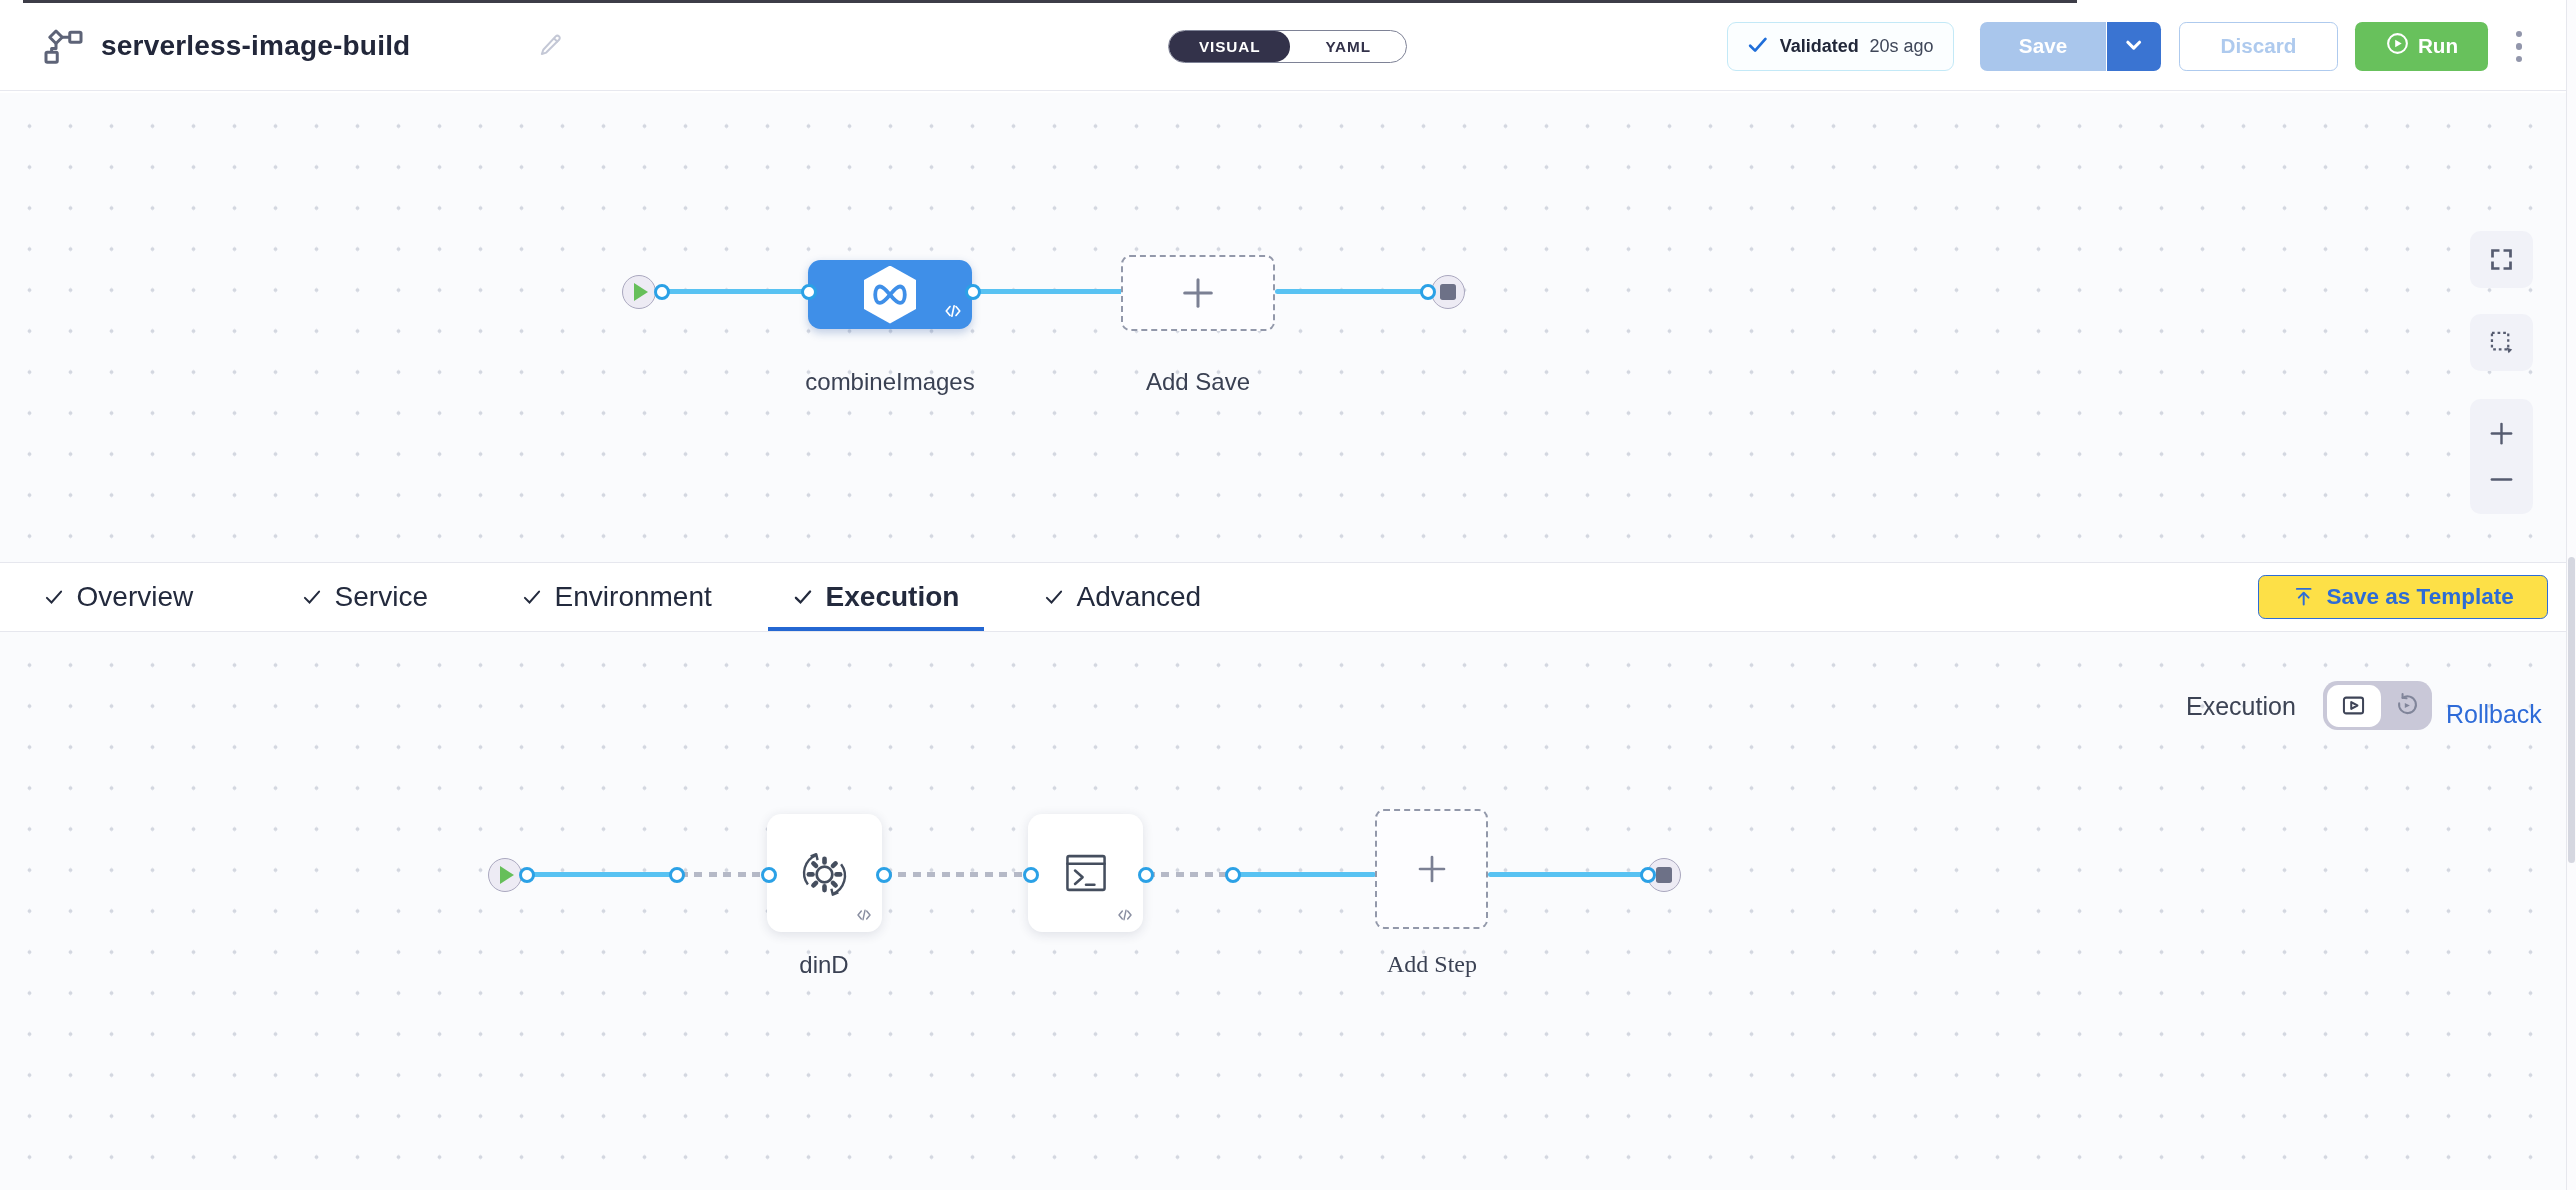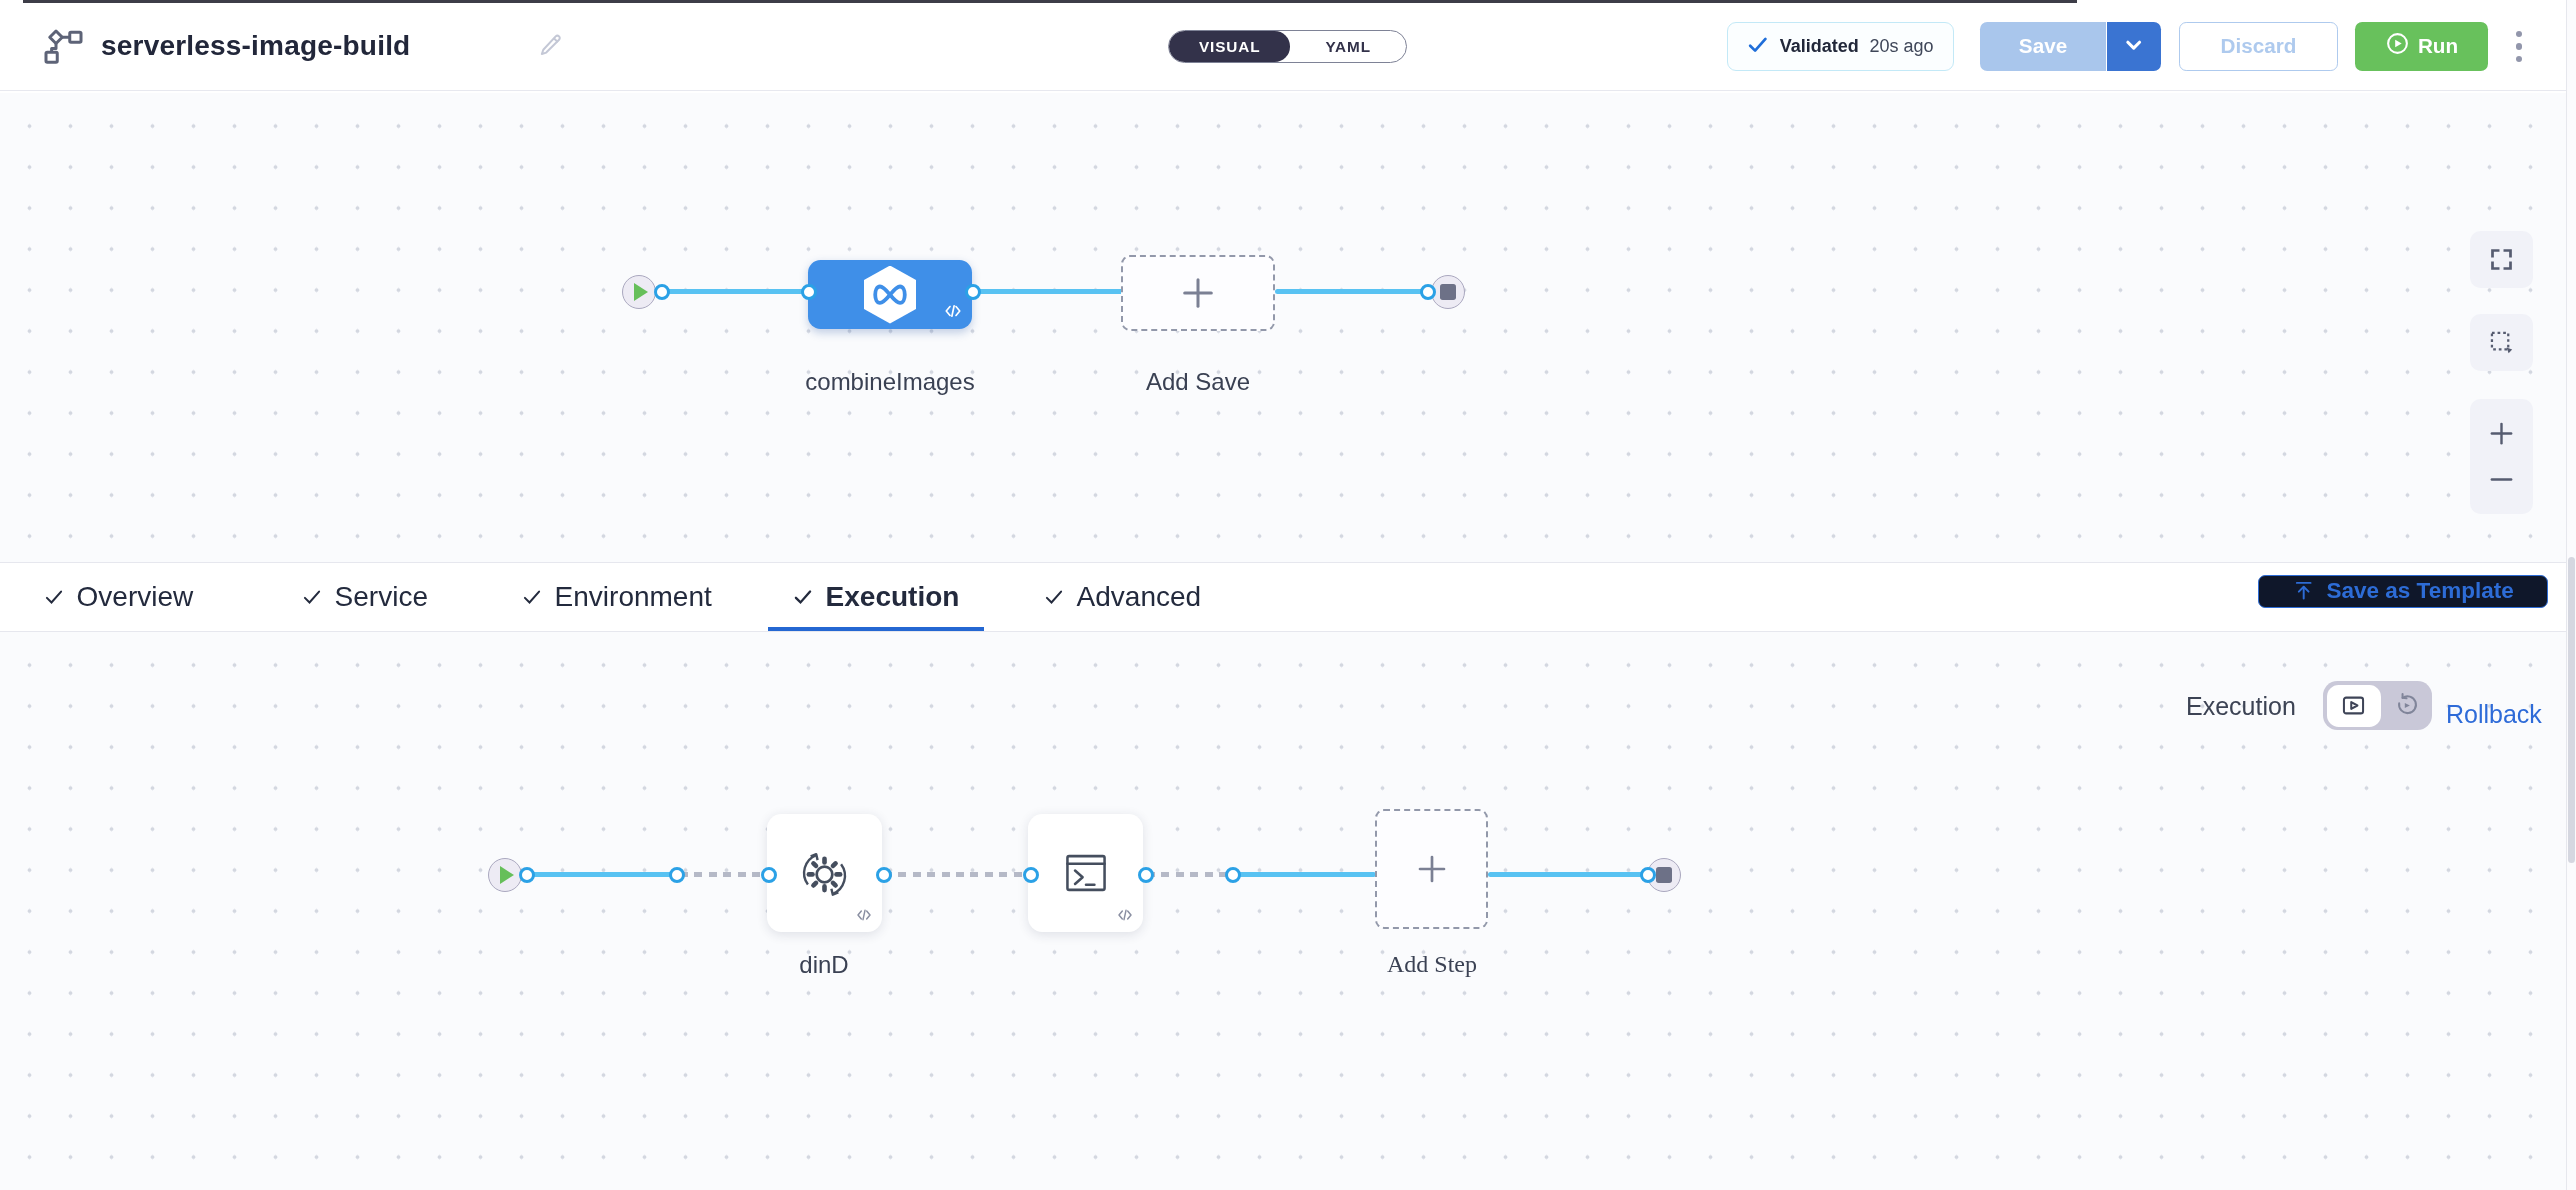--- a/index.html
+++ b/index.html
@@ -121,22 +121,22 @@
   
   .tab-bar {
     position: absolute; left: 0; top: 562px; width: 2576px; height: 70px;
     background: #ffffff; border-top: 1.8px solid #e6e7ee; border-bottom: 1.8px solid #e6e7ee;
   }
   .tab { position: absolute; top: 0; height: 67px; display: flex; align-items: center; gap: 12.6px;
     font-size: 28px; color: #232a3d; cursor: pointer; }
   .tab.active { font-weight: bold; }
   .tab-underline { position: absolute; left: 768px; bottom: 0; width: 216px; height: 4.5px; background: #2467d2; }
   .save-template-btn {
-    position: absolute; left: 2258px; top: 11.7px; width: 290px; height: 33px;
-    border: 1.8px solid #2d6cd6; border-radius: 7.2px; background: #0f172a; color: #2d6cd6;
+    position: absolute; left: 2258px; top: 11.7px; width: 290px; height: 44px;
+    border: 1.8px solid #2d6cd6; border-radius: 7.2px; background: #fde047; color: #2d6cd6;
     font-size: 22.5px; font-weight: bold; display: flex; align-items: center; justify-content: center; gap: 10.8px;
     cursor: pointer;
   }
 
   
   .view-toggle {
     position: absolute; left: 2323px; top: 49px; width: 109px; height: 49px;
     background: #c9c8d8; border-radius: 14.4px; cursor: pointer;
   }
   .view-seg-active {

